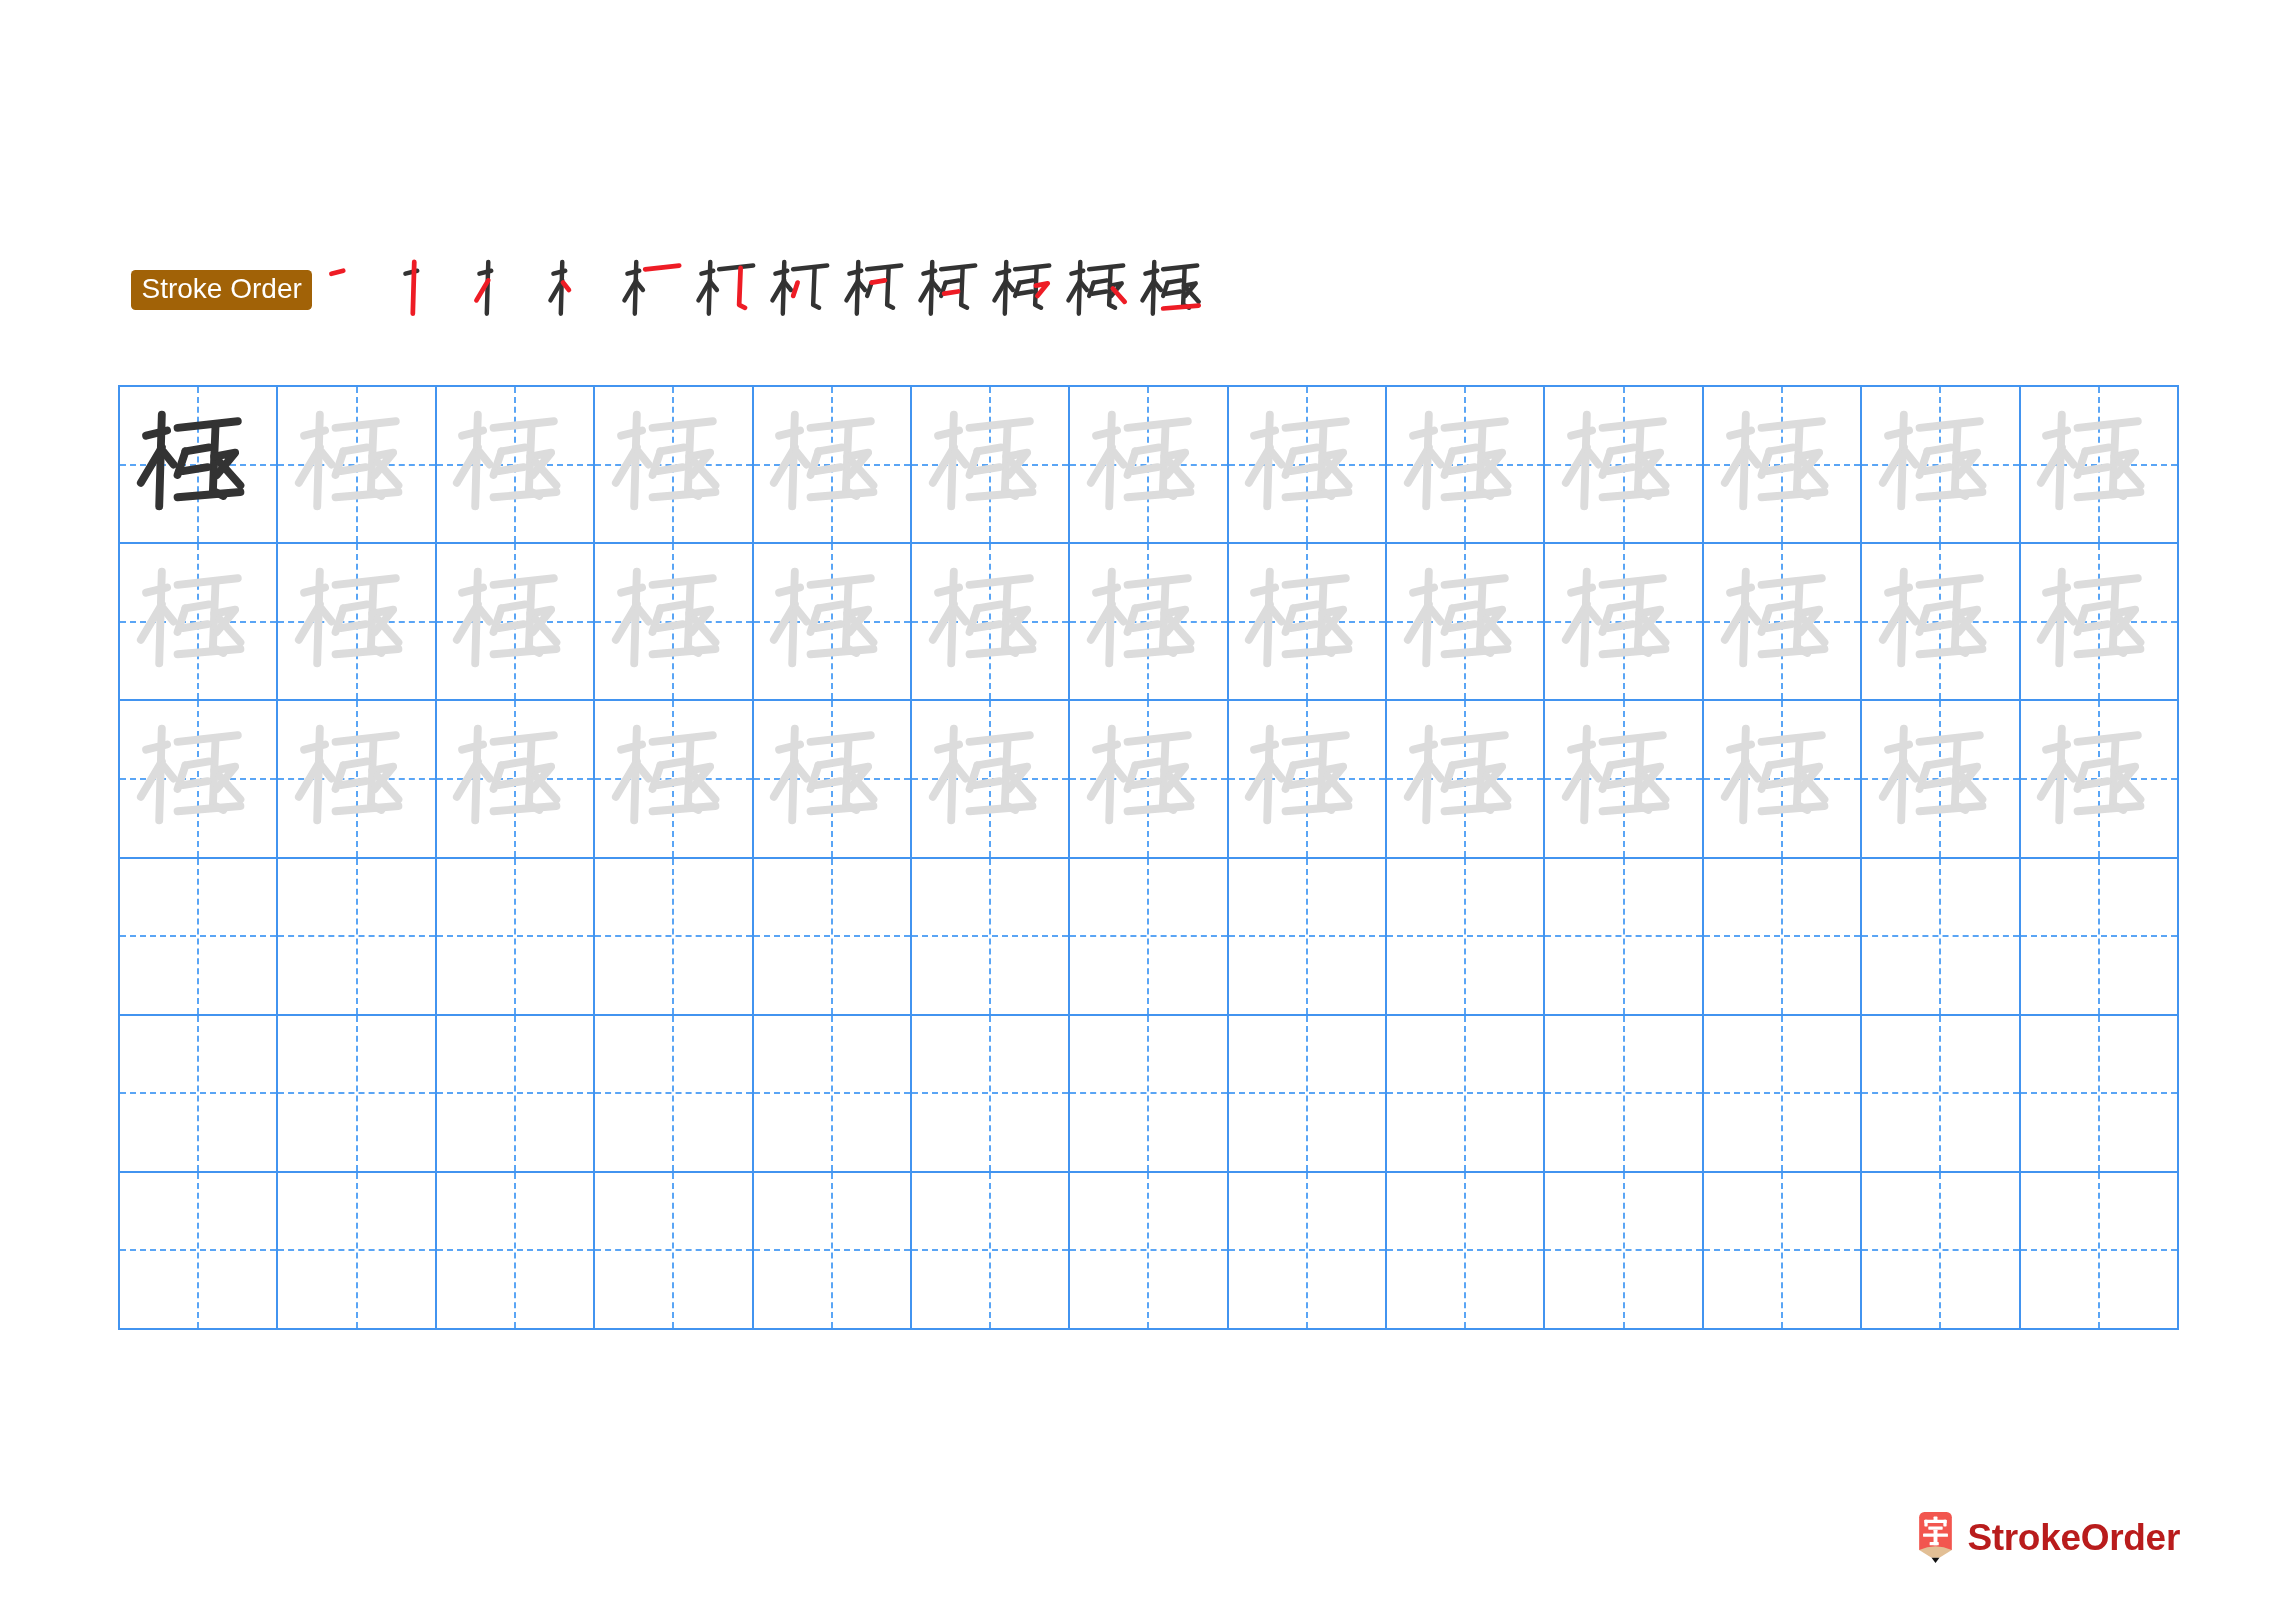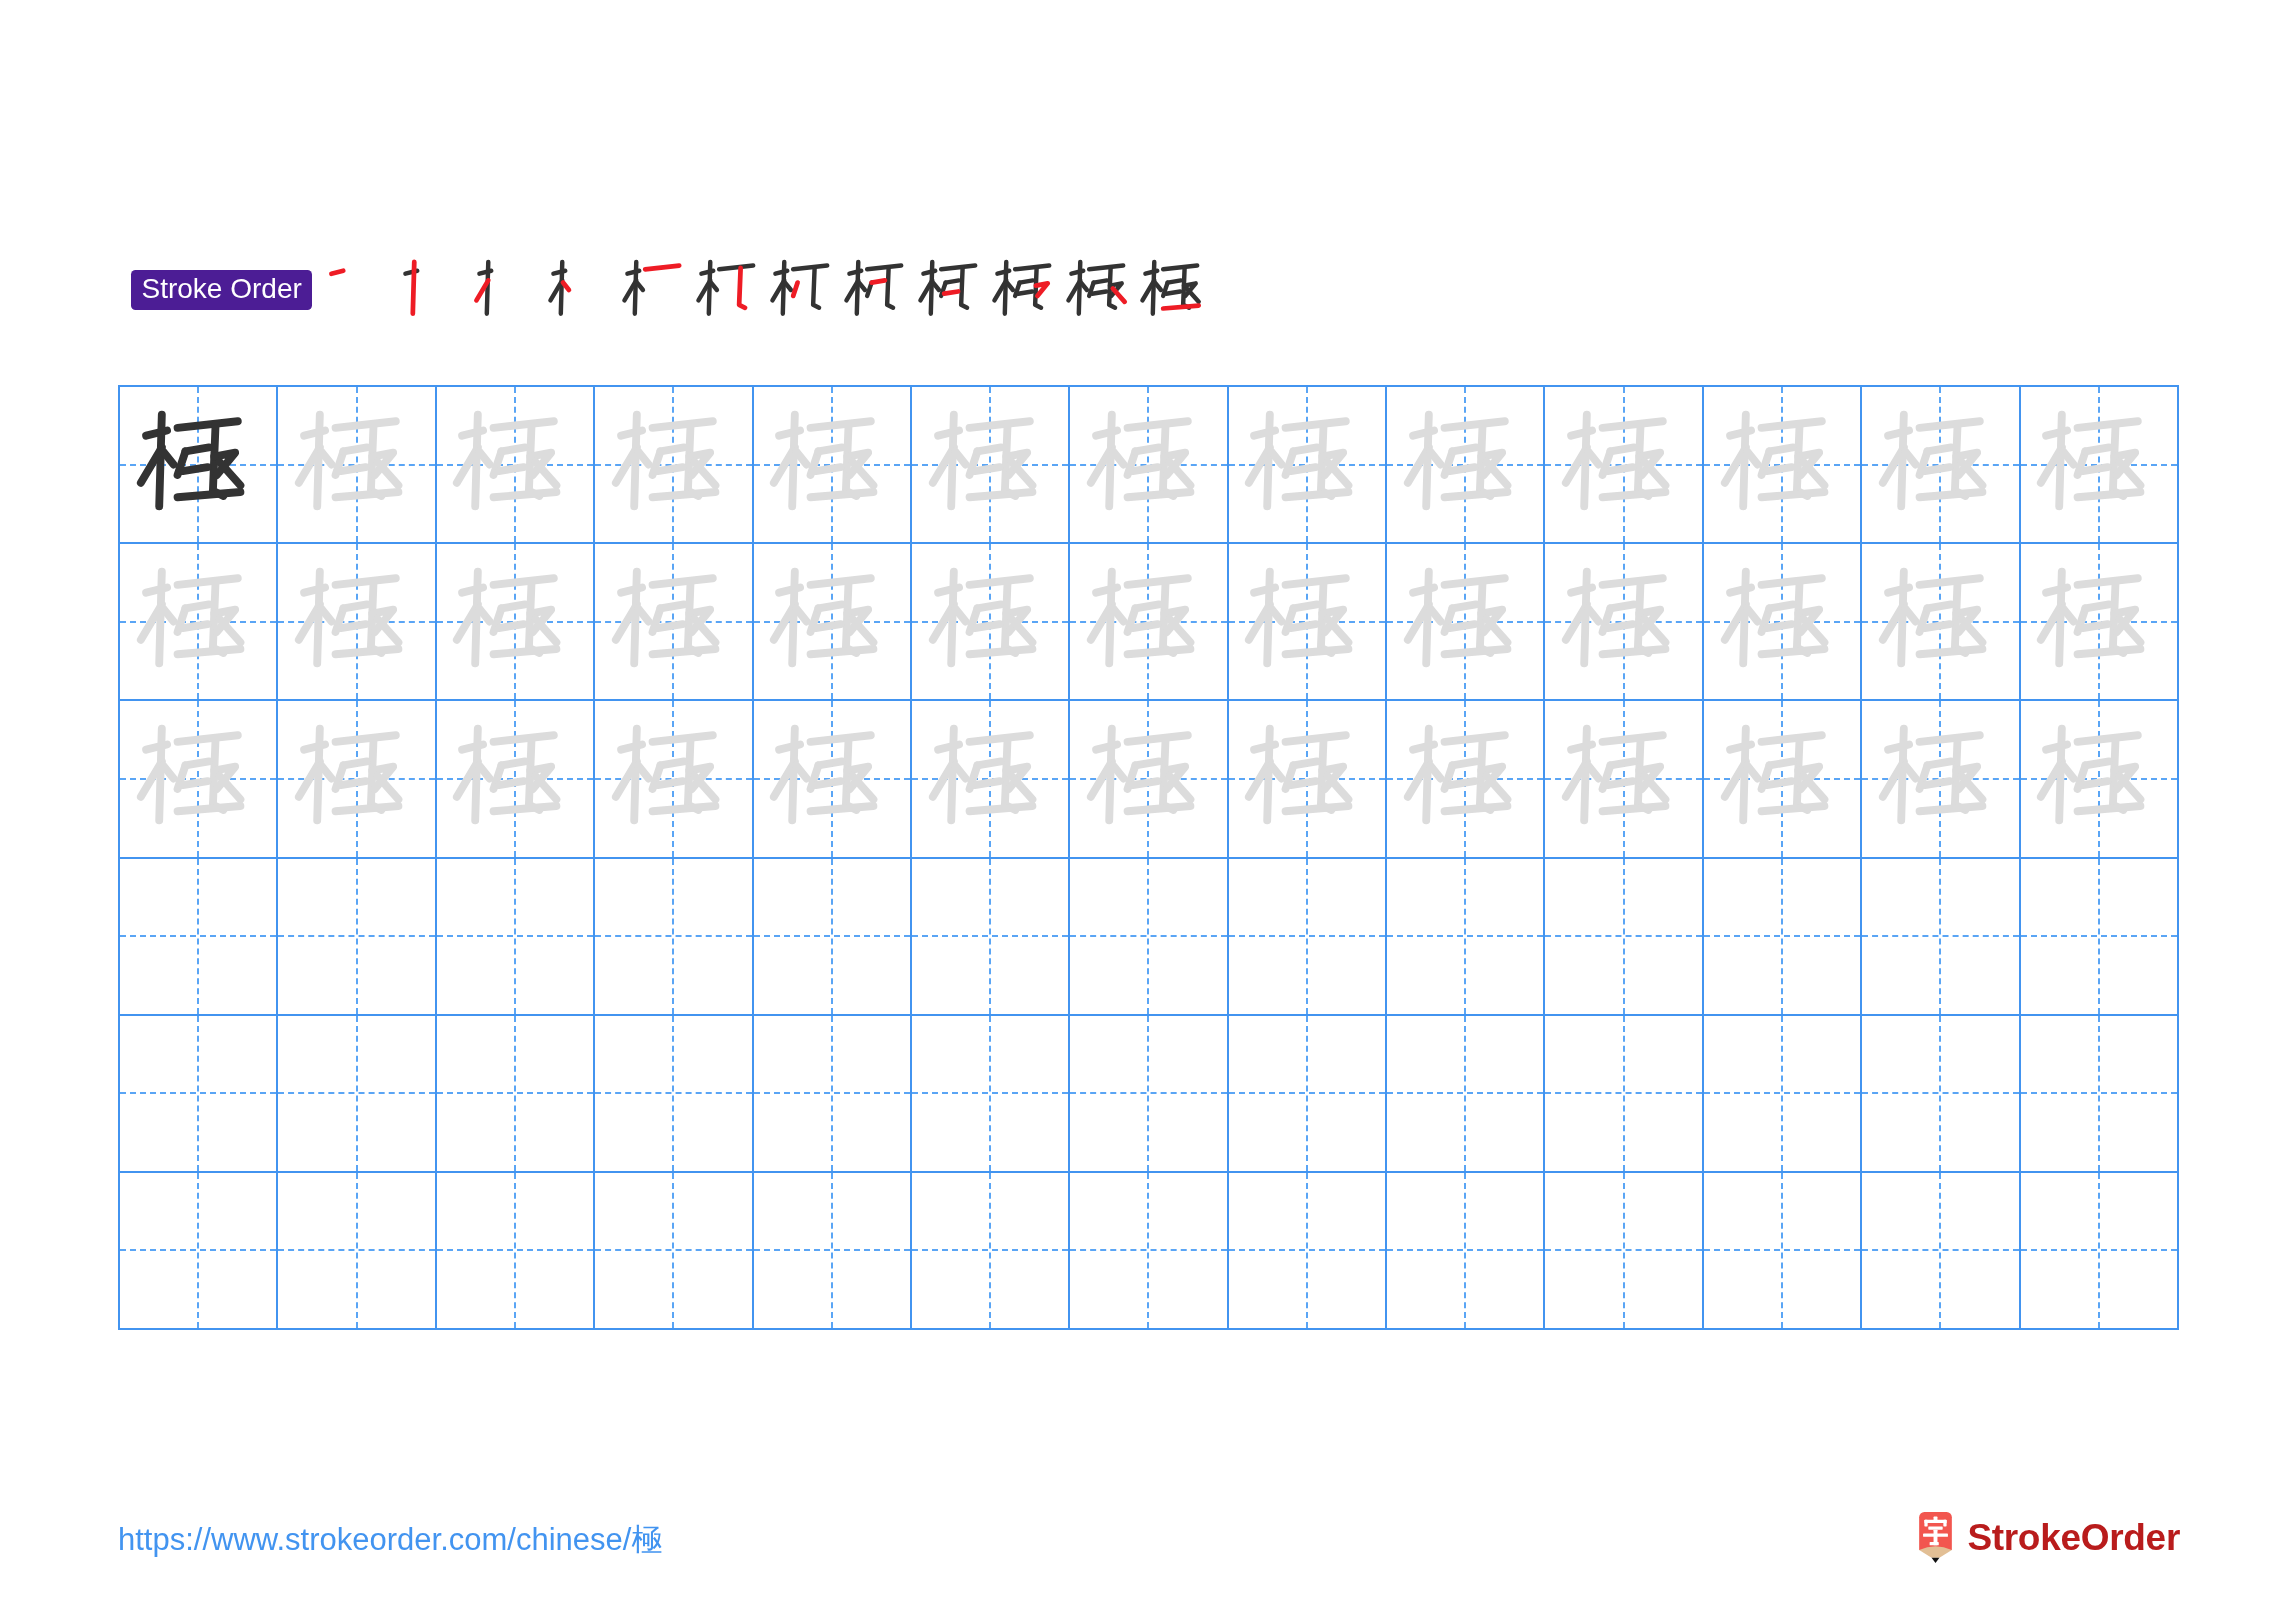--- a/index.html
+++ b/index.html
@@ -44,21 +44,21 @@
     top: 254px;
     left: 131px;
     width: 2034px;
     height: 72px;
     display: flex;
     align-items: center;
   }
 
   .so-badge {
     display: inline-block;
-    background: #4c1d95;
+    background: #a16207;
     color: #ffffff;
     font-size: 28px;
     font-weight: 400;
     padding: 5.2px 10.5px 6.5px 10.5px;
     border-radius: 4.6px;
     line-height: 1;
     white-space: nowrap;
     margin-right: 11.8px;
     flex: 0 0 auto;
   }
@@ -1040,23 +1040,20 @@
       <div class="cell blank"></div>
       <div class="cell blank"></div>
       <div class="cell blank"></div>
       <div class="cell blank"></div>
       <div class="cell blank"></div>
       <div class="cell blank"></div>
       <div class="cell blank"></div>
       <div class="cell blank"></div>
     </div>
 
-  <div class="footer-url">
-    <span>https://www.strokeorder.com/chinese/</span><span class="han">極</span>
-  </div>
 
   <div class="brand">
     <svg class="brand-mark" viewBox="0 0 62 78">
       <path d="M6 8 a8 8 0 0 1 8 -8 h34 a8 8 0 0 1 8 8 v50 h-50 z" fill="#f2564f"></path>
       <path d="M6 58 q25 -11 50 0 l-19 12 h-12 z" fill="#e2bf95"></path>
       <path d="M25 70 h12 l-6 8 z" fill="#111111"></path>
       <g fill="#ffffff">
         <rect x="14" y="12" width="34" height="5" rx="1"></rect>
         <rect x="28" y="7" width="6" height="7" rx="1"></rect>
         <rect x="14" y="12" width="5" height="10" rx="1"></rect>

